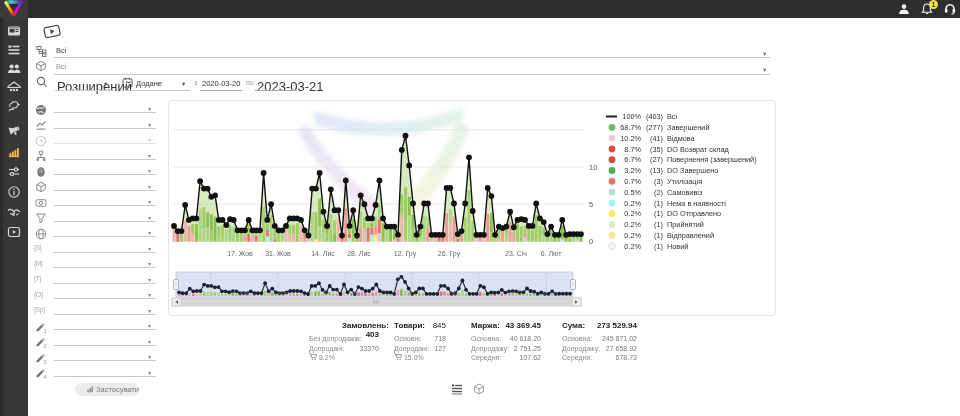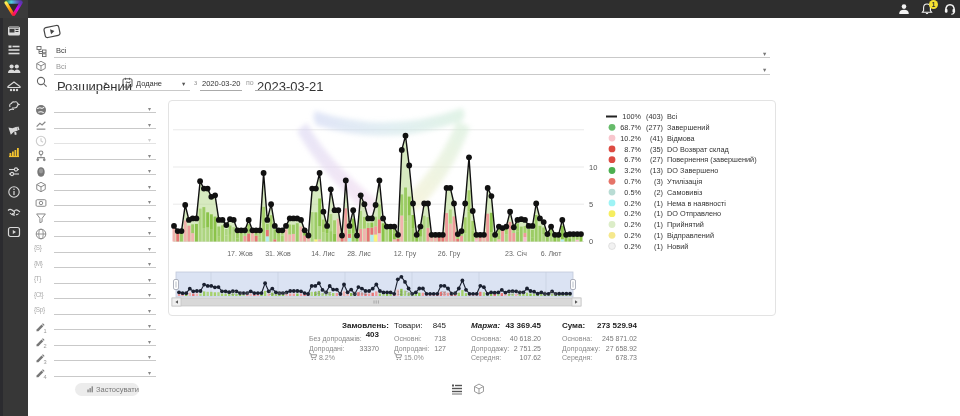--- a/index.html
+++ b/index.html
@@ -906,32 +906,32 @@
     <div style="height:4px"></div>
     <div style="font-size:7px;color:#8a8a8a;line-height:9.6px">Без допродажів:<span style="float:right;color:#777">370</span></div>
     <div style="font-size:7px;color:#8a8a8a;line-height:9.6px">Допродані:<span style="float:right;color:#777">33</span></div>
     <div style="font-size:7px;color:#8a8a8a;line-height:10px"><svg width="8" height="8" viewBox="0 0 10 10" style="vertical-align:-1px">
         <path d="M0.5 0.8 L2.2 0.8 L3.3 5.8 L8.3 5.8 L9.6 2.2 L2.6 2.2" fill="none" stroke="#888" stroke-width="1.1"></path>
         <circle cx="4.2" cy="8" r="0.9" fill="#888"></circle>
         <circle cx="7.8" cy="8" r="0.9" fill="#888"></circle>
       </svg> 8.2%</div>
   </div>
 <div style="position:absolute;left:394px;top:321px;width:52px">
-    <div style="font-size:8px;color:#222"><span style="font-weight:normal;">Товари:</span><span style="float:right;font-weight:normal">845</span></div>
+    <div style="font-size:8px;color:#222"><span style="font-weight:bold;">Товари:</span><span style="float:right;font-weight:normal">845</span></div>
     <div style="height:4px"></div>
     <div style="font-size:7px;color:#8a8a8a;line-height:9.6px">Основні:<span style="float:right;color:#777">718</span></div>
     <div style="font-size:7px;color:#8a8a8a;line-height:9.6px">Допродані:<span style="float:right;color:#777">127</span></div>
     <div style="font-size:7px;color:#8a8a8a;line-height:10px"><svg width="8" height="8" viewBox="0 0 10 10" style="vertical-align:-1px">
         <path d="M0.5 0.8 L2.2 0.8 L3.3 5.8 L8.3 5.8 L9.6 2.2 L2.6 2.2" fill="none" stroke="#888" stroke-width="1.1"></path>
         <circle cx="4.2" cy="8" r="0.9" fill="#888"></circle>
         <circle cx="7.8" cy="8" r="0.9" fill="#888"></circle>
       </svg> 15.0%</div>
   </div>
 <div style="position:absolute;left:471px;top:321px;width:70px">
-    <div style="font-size:8px;color:#222"><span style="font-weight:bold;font-style:italic;">Маржа:</span><span style="float:right;font-weight:bold">43 369.45</span></div>
+    <div style="font-size:8px;color:#222"><span style="font-weight:bold;">Маржа:</span><span style="float:right;font-weight:bold">43 369.45</span></div>
     <div style="height:4px"></div>
     <div style="font-size:7px;color:#8a8a8a;line-height:9.6px">Основна:<span style="float:right;color:#777">40 618.20</span></div>
     <div style="font-size:7px;color:#8a8a8a;line-height:9.6px">Допродажу:<span style="float:right;color:#777">2 751.25</span></div>
     <div style="font-size:7px;color:#8a8a8a;line-height:9.6px">Середня:<span style="float:right;color:#777">107.62</span></div>
   </div>
 <div style="position:absolute;left:562px;top:321px;width:75px">
     <div style="font-size:8px;color:#222"><span style="font-weight:bold;">Сума:</span><span style="float:right;font-weight:bold">273 529.94</span></div>
     <div style="height:4px"></div>
     <div style="font-size:7px;color:#8a8a8a;line-height:9.6px">Основна:<span style="float:right;color:#777">245 871.02</span></div>
     <div style="font-size:7px;color:#8a8a8a;line-height:9.6px">Допродажу:<span style="float:right;color:#777">27 658.92</span></div>

